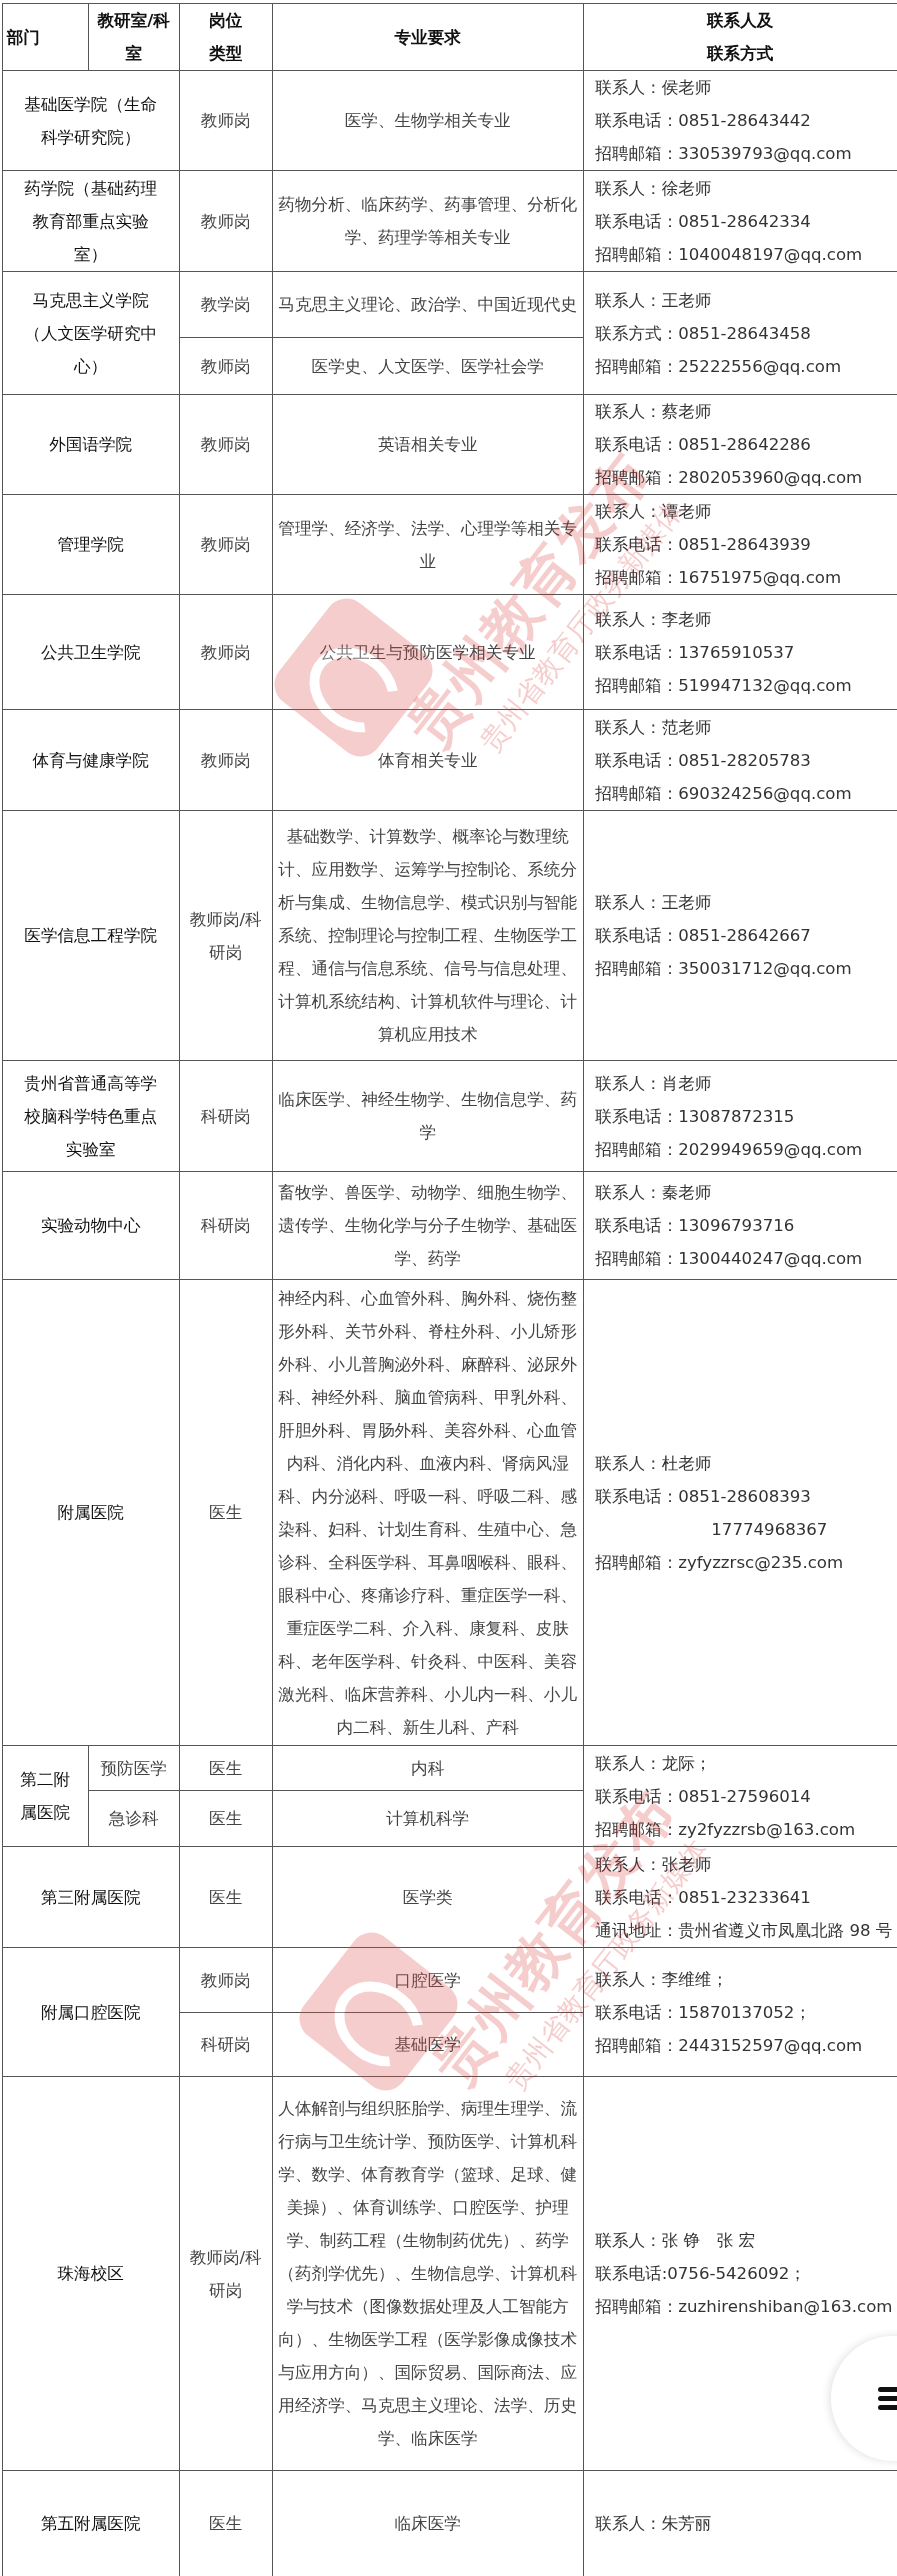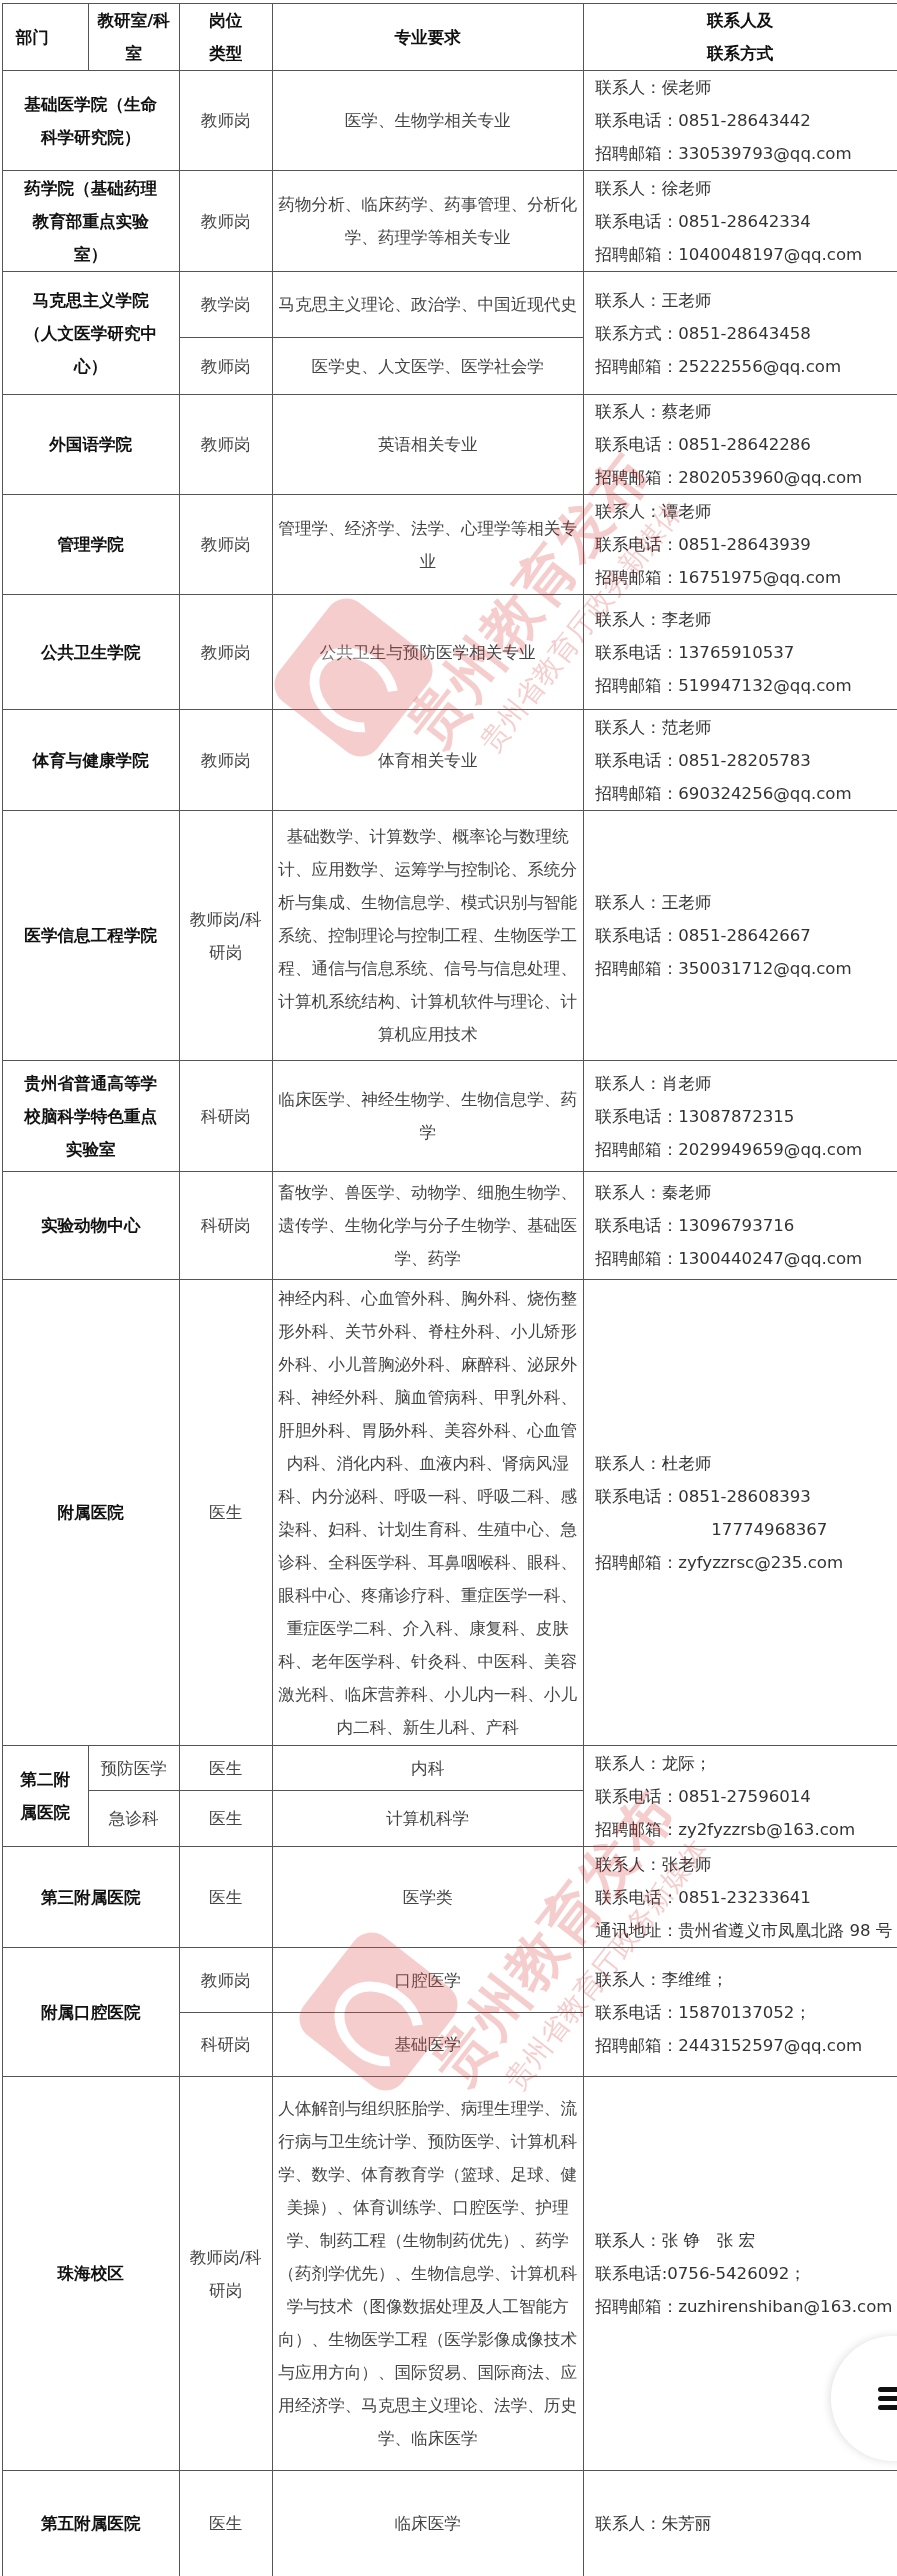--- a/index.html
+++ b/index.html
@@ -20,21 +20,21 @@
   }
   table.recruit td {
     border: 1.7px solid #555555;
     vertical-align: middle;
     text-align: center;
     font-size: 16.6px;
     line-height: 33px;
     padding: 0 5px;
   }
   .hdr td { font-weight: bold; font-size: 18.3px; color: #111; line-height: 33px; }
-  .dept { font-weight: bold; font-size: 19px; color: #111; line-height: 33px; padding: 0 15px !important; }
+  .dept { font-weight: normal; font-size: 19px; color: #111; line-height: 33px; padding: 0 15px !important; }
   .ptype { color: #444; font-size: 16px; }
   .major { color: #444; font-size: 16px; line-height: 33px; padding: 0 1px !important; }
   .contact { text-align: left !important; color: #333; font-size: 16px; line-height: 33px; padding: 0 8.3px 0 11.6px !important; margin-top: 24px; }
   .contact div { white-space: nowrap; }
   .contact .indent { padding-left: 116px; }
   .sub { font-size: 16px; color: #444; }
 
   .watermark {
     position: absolute;
     pointer-events: none;
@@ -95,21 +95,21 @@
   <colgroup>
     <col style="width:86px">
     <col style="width:91px">
     <col style="width:93px">
     <col style="width:311px">
     <col style="width:314px">
   </colgroup>
   <tbody>
 
     <tr class="hdr" style="height:66px">
-      <td style="text-align:left;padding-left:13px;">部门</td>
+      <td style="text-align:left;padding-left:4px;">部门</td>
       <td><span>教研室/科室</span></td>
       <td>
           <div>岗位</div>
           <div>类型</div>
         </td>
       <td>专业要求</td>
       <td>
           <div>联系人及</div>
           <div>联系方式</div>
         </td>

